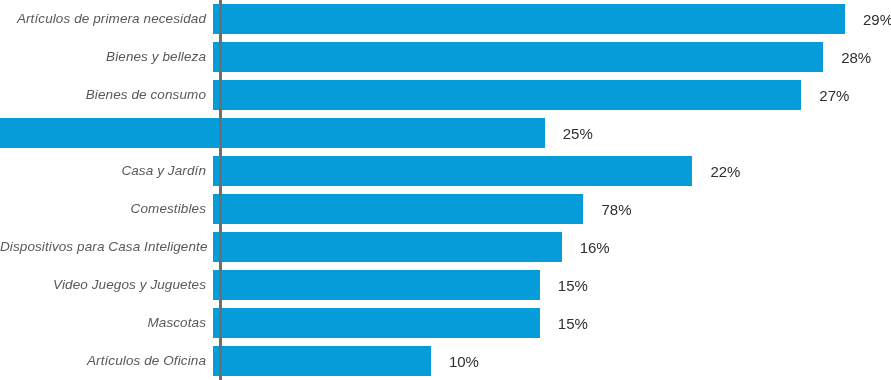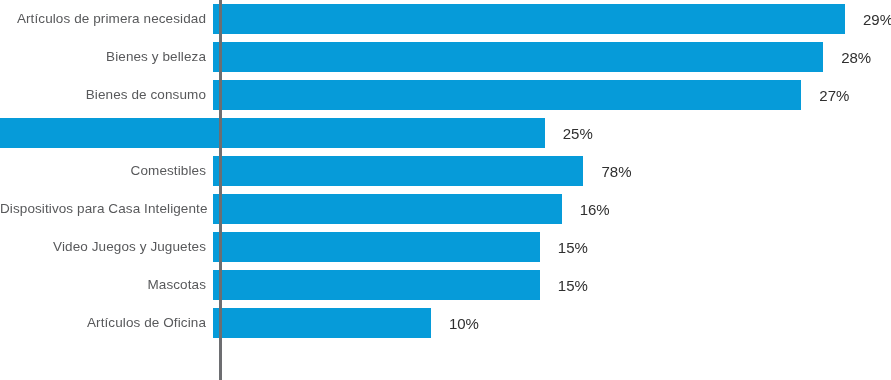--- a/index.html
+++ b/index.html
@@ -40,20 +40,21 @@
     width: 213px;
     flex: 0 0 213px;
     text-align: right;
     padding-right: 7px;
     box-sizing: border-box;
     font-size: 13.5px;
     color: #58595b;
     letter-spacing: 0.1px;
     white-space: nowrap;
     line-height: 1.1;
+    font-style: italic;
   }
   .bar-area {
     position: relative;
     flex: 1 1 auto;
     height: 38px;
     display: flex;
     align-items: center;
   }
   .bar {
     height: 30px;
@@ -103,20 +104,27 @@
           <div class="value-label">27%</div>
         </div>
       </div>
       <div class="row">
         <div class="bar-area">
           <div class="bar" style="width: 544.788px; background: rgb(6, 155, 217);"></div>
           <div class="value-label">25%</div>
         </div>
       </div>
       <div class="row">
+        <div class="cat-label">Casa y Jardín</div>
+        <div class="bar-area">
+          <div class="bar" style="width: 479.414px; background: rgb(6, 155, 217);"></div>
+          <div class="value-label">22%</div>
+        </div>
+      </div>
+      <div class="row">
         <div class="cat-label">Comestibles</div>
         <div class="bar-area">
           <div class="bar" style="width: 370.456px; background: rgb(6, 155, 217);"></div>
           <div class="value-label">78%</div>
         </div>
       </div>
       <div class="row">
         <div class="cat-label">Dispositivos para Casa Inteligente</div>
         <div class="bar-area">
           <div class="bar" style="width: 348.664px; background: rgb(6, 155, 217);"></div>

